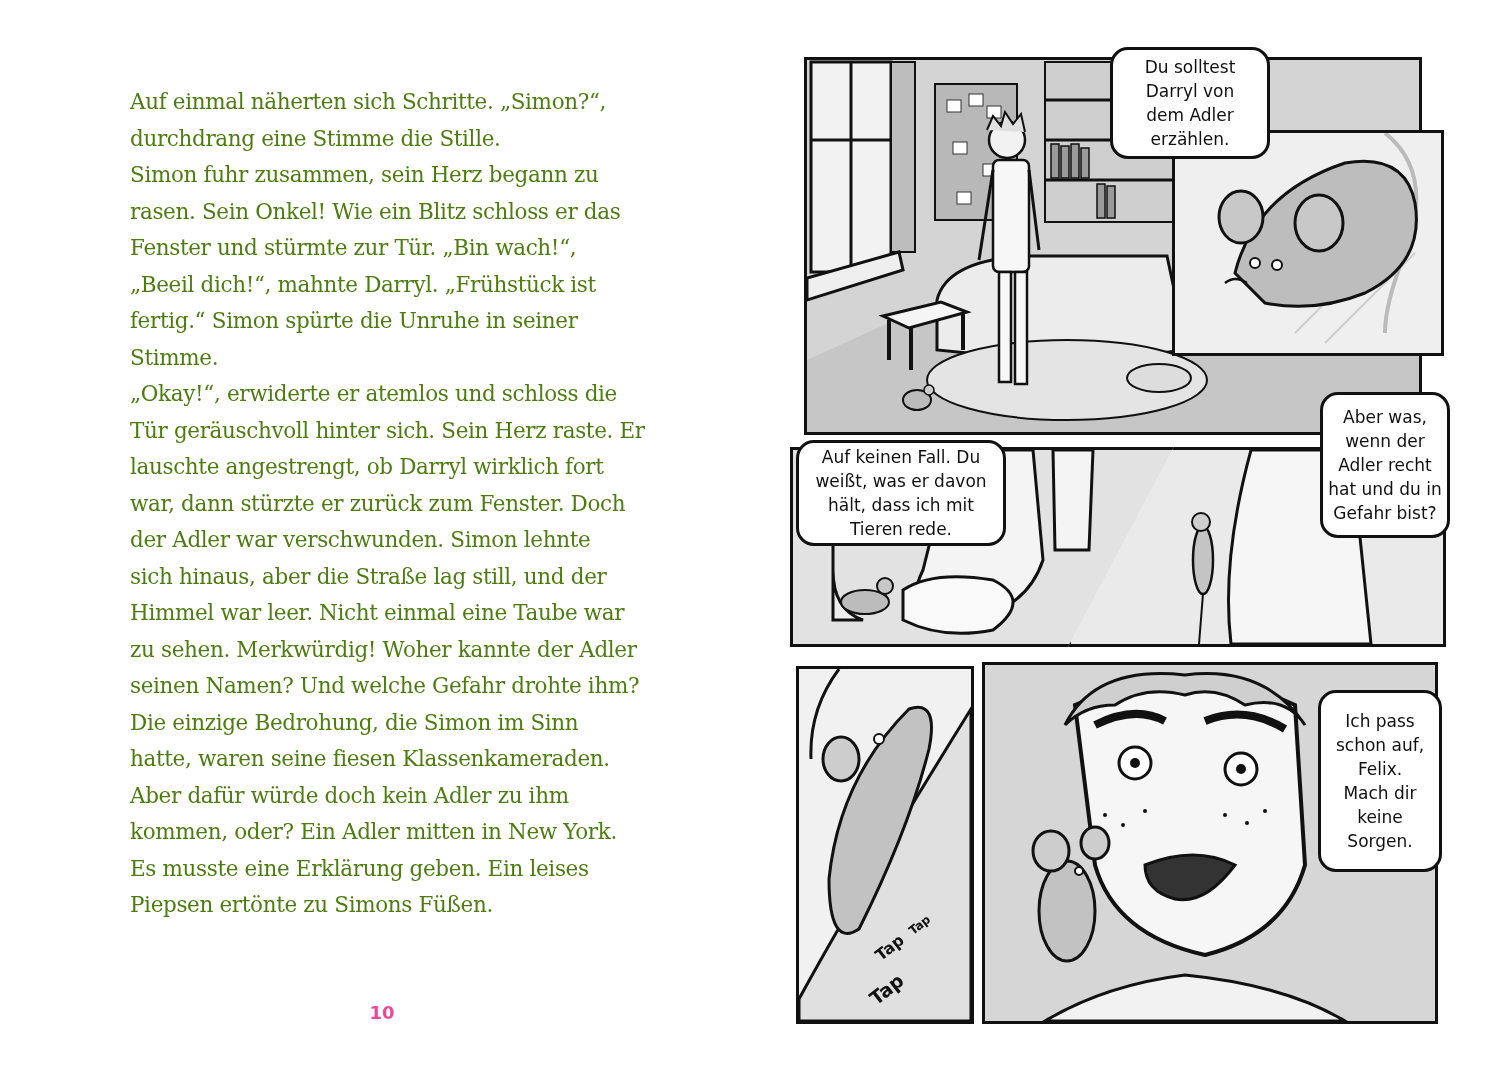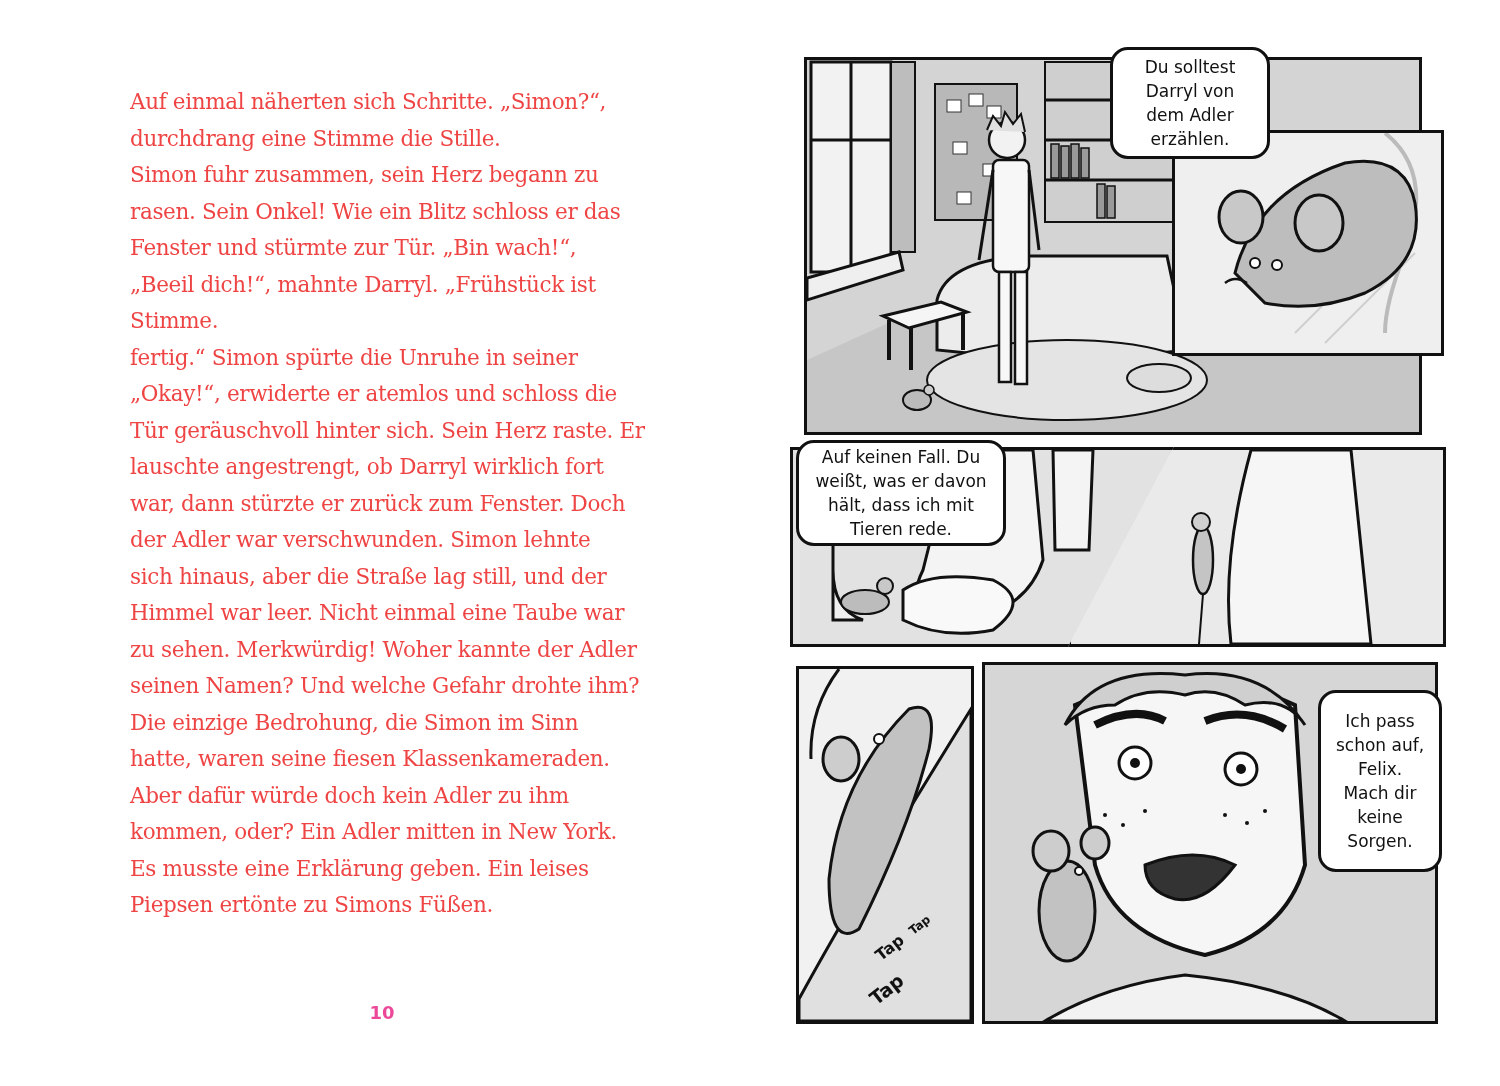--- a/index.html
+++ b/index.html
@@ -6,21 +6,21 @@
   body {
     width:1500px; height:1086px; background:#ffffff; position:relative; overflow:hidden;
     font-family:"DejaVu Serif", serif; color:#1a1a1a;
   }
   .page-left {
     position:absolute; left:0; top:0; width:750px; height:1086px;
   }
   .prose {
     position:absolute; left:130px; top:84px; width:520px;
     font-family:"DejaVu Serif", serif; font-size:21.5px; line-height:36.5px;
-    letter-spacing:-0.35px; color:#ef4444;
+    letter-spacing:-0.35px; color:#4d7c0f;
   }
   .prose .line { display:block; white-space:nowrap; height:36.5px; }
   .page-number {
     position:absolute; left:362px; top:1002px; width:40px; text-align:center;
     font-family:"DejaVu Sans", sans-serif; font-weight:bold; font-size:18px; color:#ec4899;
   }
   .page-right { position:absolute; left:750px; top:0; width:750px; height:1086px; }
 
   .panel { position:absolute; border:3px solid #111; background:#e9e9e9; overflow:hidden; box-sizing:border-box; }
   .bubble {
@@ -37,22 +37,22 @@
 <body>
 
 <div class="page-left">
   <div class="prose">
     <span class="line">Auf einmal näherten sich Schritte. „Simon?“,</span>
     <span class="line">durchdrang eine Stimme die Stille.</span>
     <span class="line">Simon fuhr zusammen, sein Herz begann zu</span>
     <span class="line">rasen. Sein Onkel! Wie ein Blitz schloss er das</span>
     <span class="line">Fenster und stürmte zur Tür. „Bin wach!“,</span>
     <span class="line">„Beeil dich!“, mahnte Darryl. „Frühstück ist</span>
+    <span class="line">fertig.“ Simon spürte die Unruhe in seiner</span>
     <span class="line">Stimme.</span>
-    <span class="line">fertig.“ Simon spürte die Unruhe in seiner</span>
     <span class="line">„Okay!“, erwiderte er atemlos und schloss die</span>
     <span class="line">Tür geräuschvoll hinter sich. Sein Herz raste. Er</span>
     <span class="line">lauschte angestrengt, ob Darryl wirklich fort</span>
     <span class="line">war, dann stürzte er zurück zum Fenster. Doch</span>
     <span class="line">der Adler war verschwunden. Simon lehnte</span>
     <span class="line">sich hinaus, aber die Straße lag still, und der</span>
     <span class="line">Himmel war leer. Nicht einmal eine Taube war</span>
     <span class="line">zu sehen. Merkwürdig! Woher kannte der Adler</span>
     <span class="line">seinen Namen? Und welche Gefahr drohte ihm?</span>
     <span class="line">Die einzige Bedrohung, die Simon im Sinn</span>
@@ -210,20 +210,27 @@
     <span>erzählen.</span>
   </div>
 
   <div class="bubble" style="left:34px; top:440px; width:210px; height:106px;margin-left:12px;">
     <span>Auf keinen Fall. Du</span>
     <span>weißt, was er davon</span>
     <span>hält, dass ich mit</span>
     <span>Tieren rede.</span>
   </div>
 
+  <div class="bubble" style="left:570px; top:392px; width:130px; height:146px;">
+    <span>Aber was,</span>
+    <span>wenn der</span>
+    <span>Adler recht</span>
+    <span>hat und du in</span>
+    <span>Gefahr bist?</span>
+  </div>
 
   <div class="bubble" style="left:568px; top:690px; width:124px; height:182px;">
     <span>Ich pass</span>
     <span>schon auf,</span>
     <span>Felix.</span>
     <span>Mach dir</span>
     <span>keine</span>
     <span>Sorgen.</span>
   </div>
 

